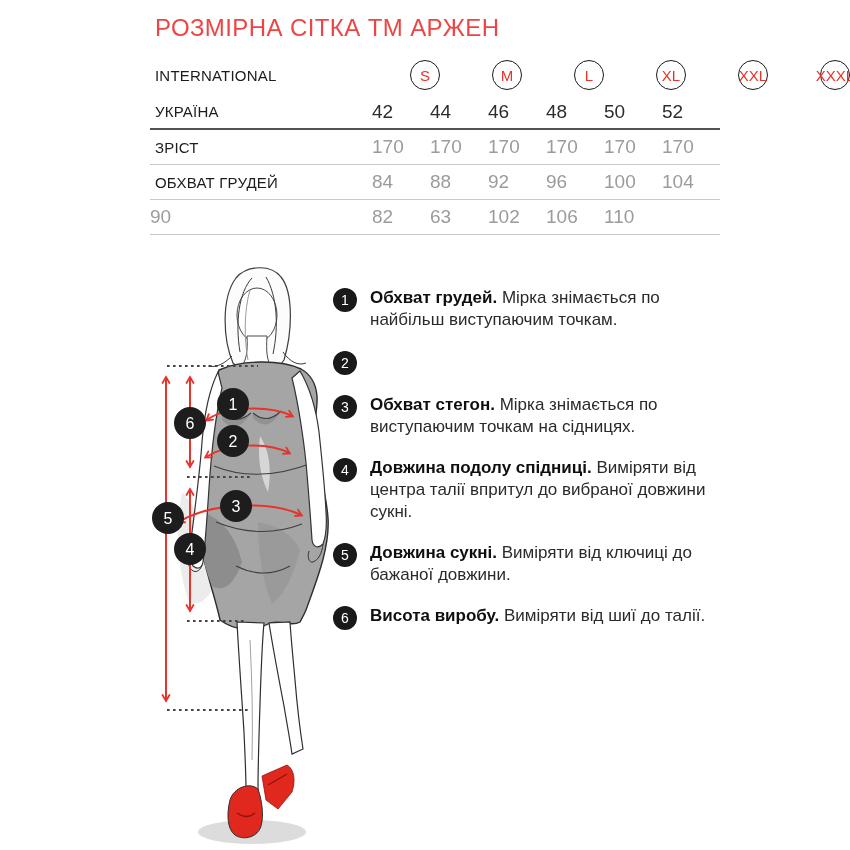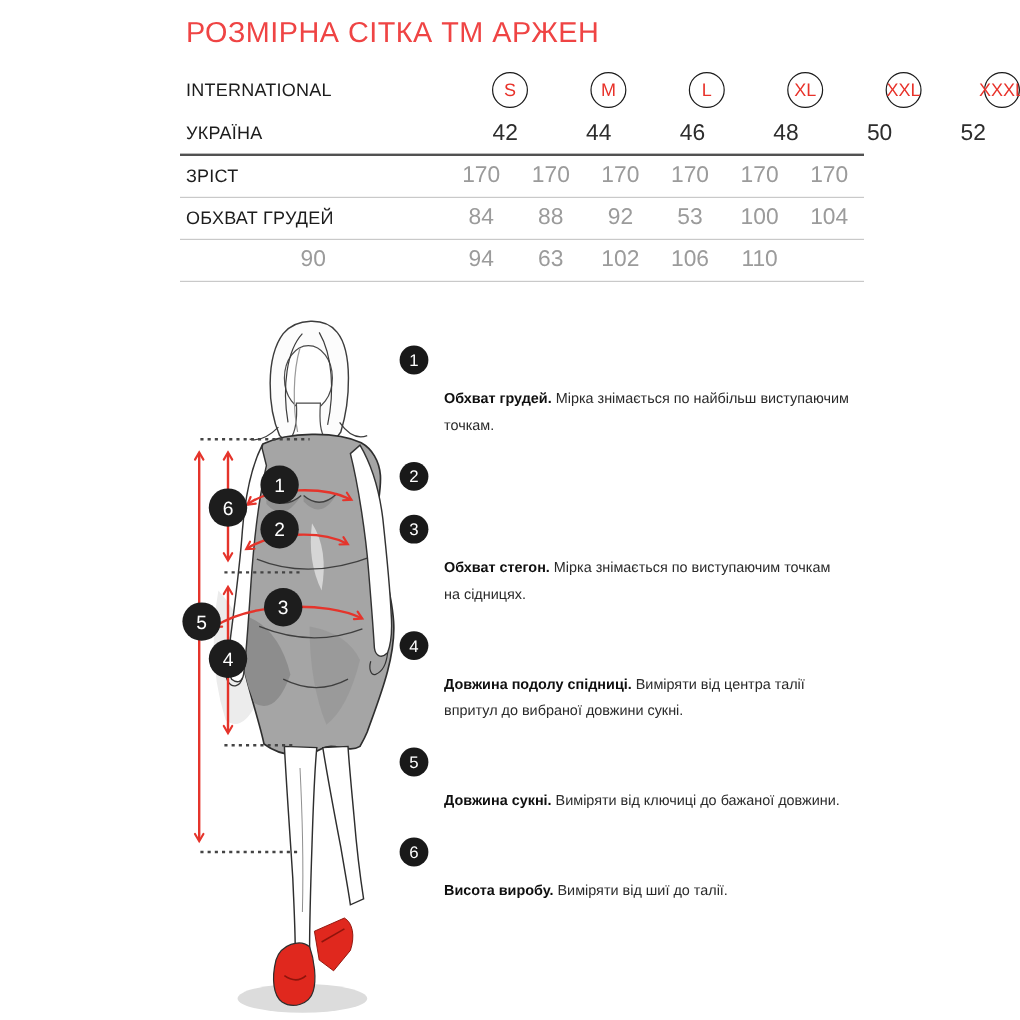--- a/index.html
+++ b/index.html
@@ -10,42 +10,42 @@
     -webkit-font-smoothing:antialiased;
   }
   .title {
     position:absolute; left:155px; top:14px;
     font-size:24px; font-weight:400; color:#ef4444; letter-spacing:.4px;
   }
   
   .size-table { position:absolute; left:150px; top:55px; width:570px; }
   .t-row { display:grid; grid-template-columns:222px repeat(6,58px); align-items:center; }
   .t-row .lbl { font-size:15px; color:#1c1c1c; letter-spacing:.2px; padding-left:5px; }
-  .t-row .val { text-align:center; font-size:19px; color:#9b9b9b; }
+  .t-row .val { font-size:19px; color:#9b9b9b; }
   .row-international { height:40px;gap:24px; }
-  .row-ukraine { height:33px;gap:20px; }
+  .row-ukraine { height:33px; }
   .row-ukraine .val { color:#2d2d2d; }
   .body-rows .t-row { height:34px; }
   .badge-cell { display:flex; justify-content:center; align-items:center; }
   .size-badge {
     width:30px; height:30px; border:1.7px solid #1b1b1b; border-radius:50%;
     display:flex; align-items:center; justify-content:center;
     color:#e8322a; font-size:15px; white-space:nowrap; overflow:visible;
   }
   .divider { height:0; border-top:2px solid #515151; }
   .divider.light { border-top:1px solid #c9c9c9; }
   
   .legend { position:absolute; left:333px; top:287px; width:380px; }
   .legend-item { display:flex; gap:13px; margin-bottom:19px; }
   .legend-num {
     flex:0 0 auto; width:24px; height:24px; border-radius:50%;
     background:#191919; color:#fff; font-size:14px;
     display:flex; align-items:center; justify-content:center; margin-top:1px;
   }
-  .legend-text { font-size:12px; line-height:22px; color:#2a2a2a; width:338px;margin-top:34px; }
+  .legend-text { font-size:17px; line-height:22px; color:#2a2a2a; width:338px; }
   .legend-text b { color:#0f0f0f; font-weight:700; }
   
   .figure { position:absolute; left:140px; top:260px; width:210px; height:590px; }
   .marker-num { font-size:16px; fill:#ffffff; }
 </style>
 </head>
 <body>
 
 <h1 class="title">РОЗМІРНА СІТКА ТМ АРЖЕН</h1>
 
@@ -90,28 +90,28 @@
       <div class="val">170</div>
       <div class="val">170</div>
       <div class="val">170</div>
     </div>
     <div class="divider light"></div>
     <div class="t-row">
       <div class="lbl">ОБХВАТ ГРУДЕЙ</div>
       <div class="val">84</div>
       <div class="val">88</div>
       <div class="val">92</div>
-      <div class="val">53</div>
+      <div class="val">96</div>
       <div class="val">100</div>
       <div class="val">104</div>
     </div>
     <div class="divider light"></div>
     <div class="t-row">
       <div class="val">90</div>
-      <div class="val">94</div>
+      <div class="val">82</div>
       <div class="val">63</div>
       <div class="val">102</div>
       <div class="val">106</div>
       <div class="val">110</div>
     </div>
     <div class="divider light"></div>
   </div>
 </div>
 
 <svg class="figure" viewBox="0 0 210 590" aria-hidden="true">

